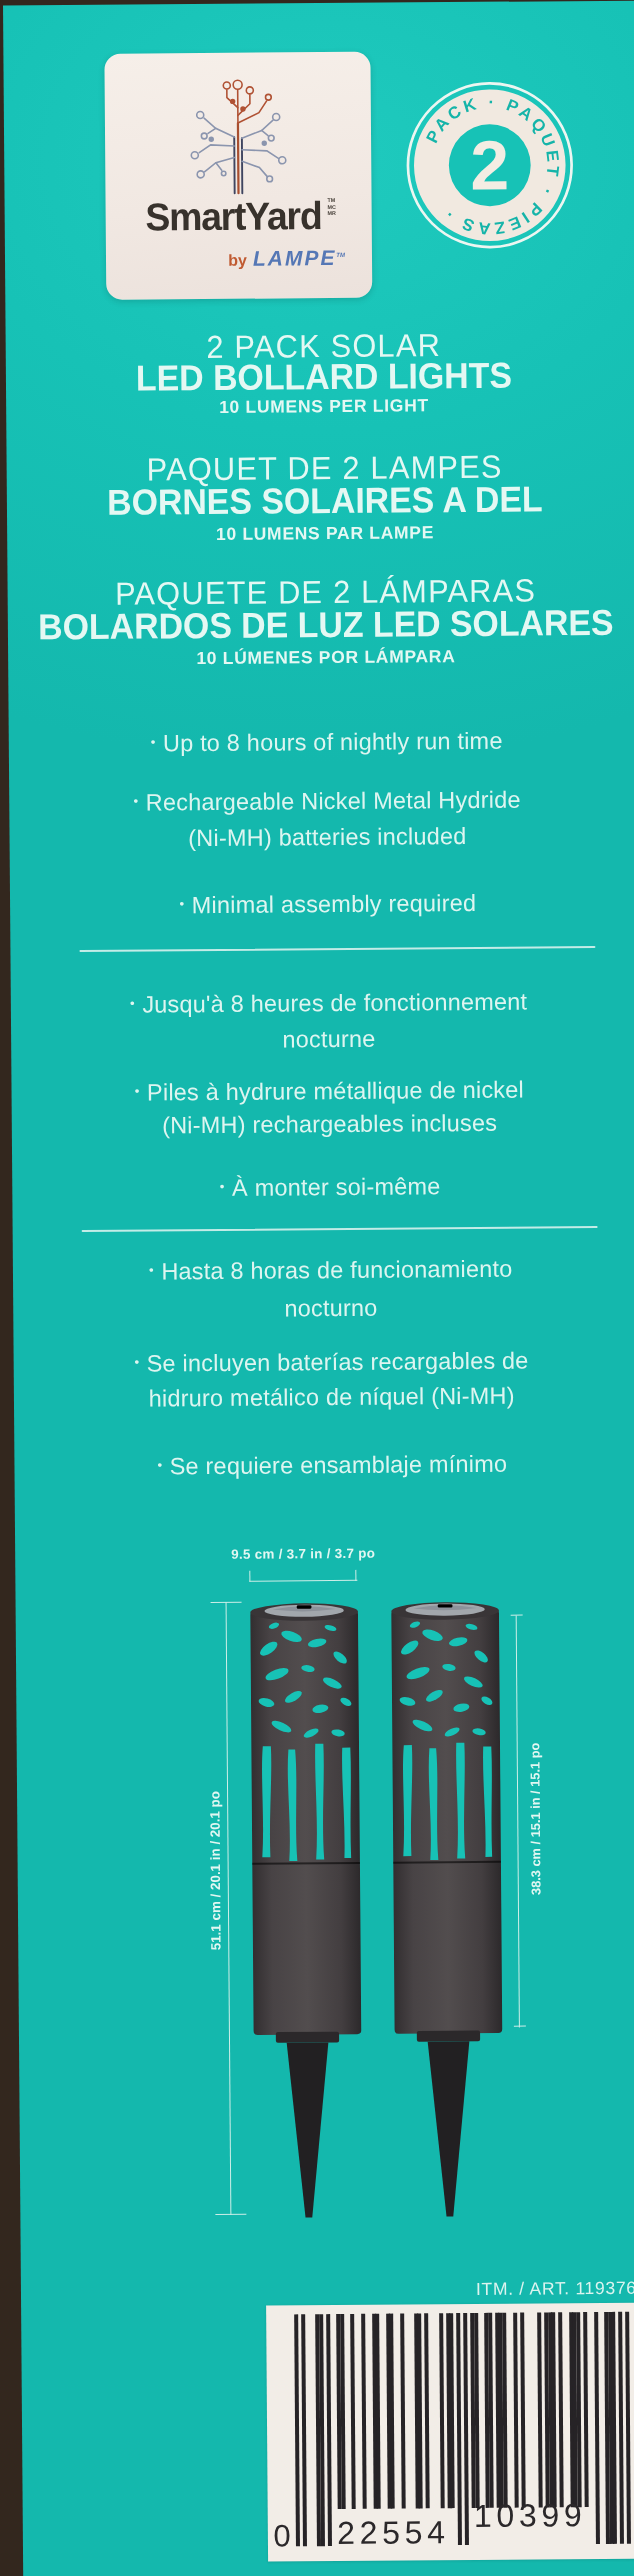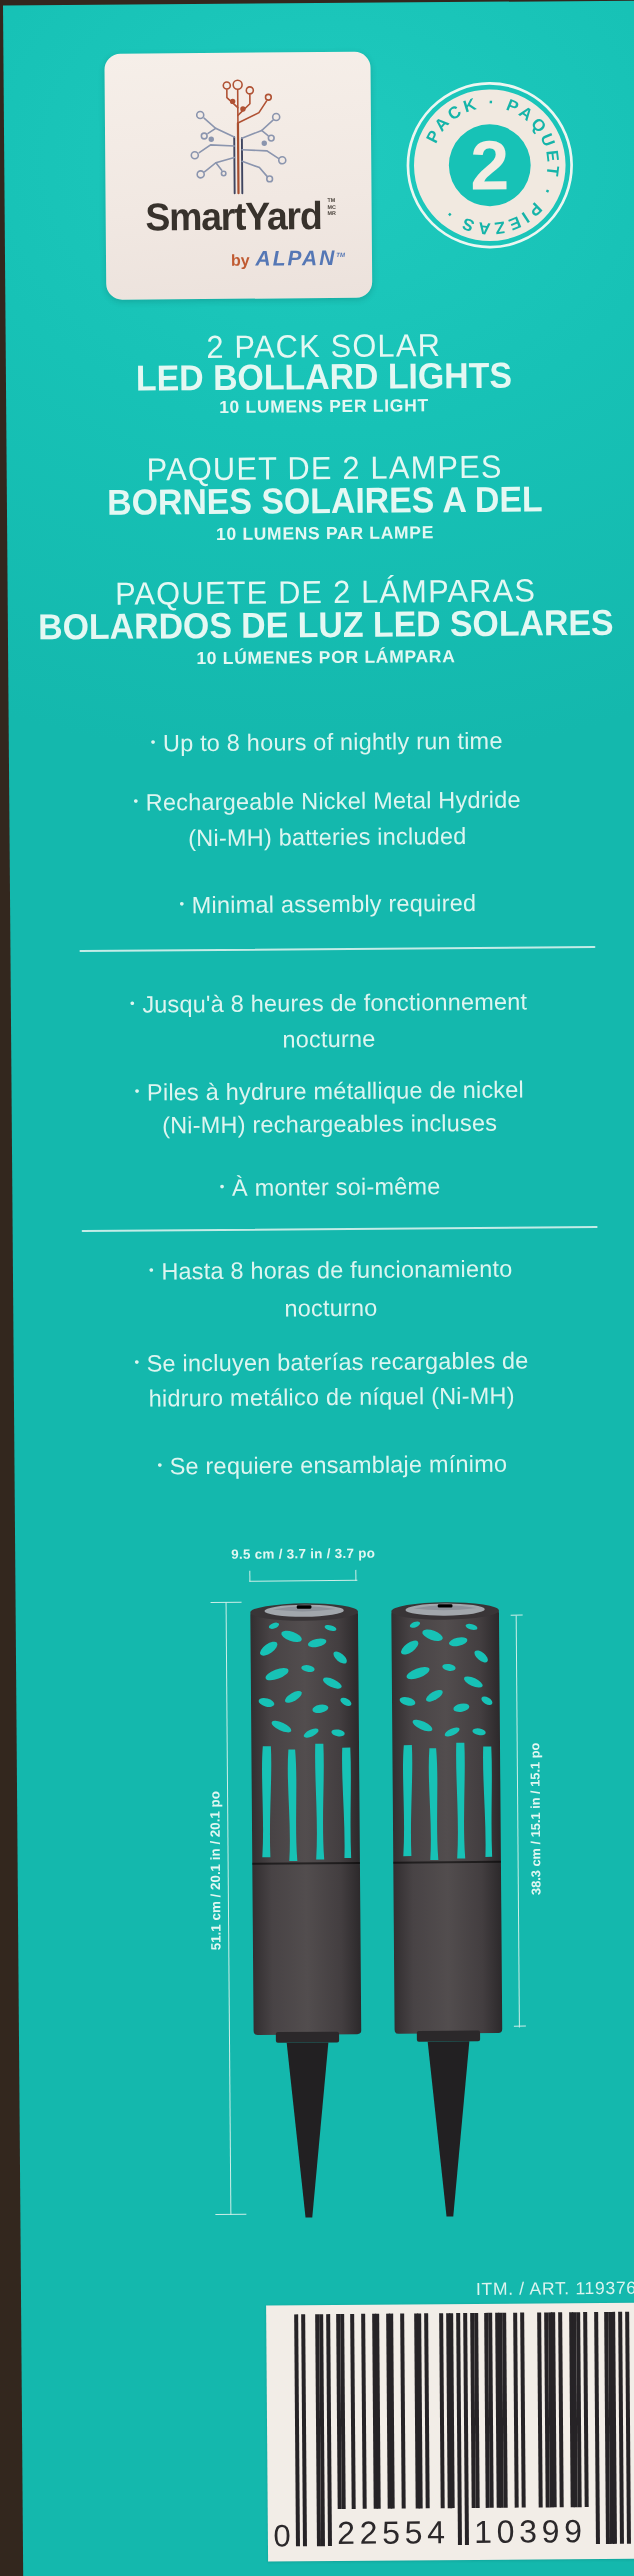--- a/index.html
+++ b/index.html
@@ -96,21 +96,21 @@
       <div class="brandrow">
         <span class="brand">SmartYard</span>
         <span class="tmstack">
           <span>TM</span>
           <span>MC</span>
           <span>MR</span>
         </span>
       </div>
       <div class="byrow">
         <span class="by">by</span>
-        <span class="alpan"><span>ALPAN</span><sup>TM</sup></span>
+        <span class="alpan"><span>LAMPE</span><sup>TM</sup></span>
       </div>
     </div>
 
     <svg class="badge" viewBox="0 0 252 252">
       <circle cx="126" cy="126" r="122" fill="none" stroke="#ecf6f1" stroke-width="4"></circle>
       <circle cx="126" cy="126" r="113" fill="#f1e9e0"></circle>
       <circle cx="126" cy="126" r="61" fill="#17c2b6"></circle>
       <defs>
         <path id="ringpath" d="M 40 126 a 86 86 0 1 1 172 0 a 86 86 0 1 1 -172 0"></path>
       </defs>
@@ -286,19 +286,19 @@
           <div style="position:absolute;top:0;left:289px;width:3.8px;height:84%;background:#262326"></div>
           <div style="position:absolute;top:0;left:300px;width:3.8px;height:100%;background:#262326"></div>
           <div style="position:absolute;top:0;left:310px;width:3.8px;height:100%;background:#262326"></div>
           <div style="position:absolute;top:0;left:314px;width:3.8px;height:100%;background:#262326"></div>
           <div style="position:absolute;top:0;left:317px;width:3.8px;height:100%;background:#262326"></div>
           <div style="position:absolute;top:0;left:324px;width:3.8px;height:100%;background:#262326"></div>
           <div style="position:absolute;top:0;left:331px;width:3.8px;height:100%;background:#262326"></div>
         </div>
       <div class="bdigit" style="left:1.3px;top:215px;width:25.6px">0</div>
       <div class="bdigit bgroup" style="left:63px;top:212px;width:125px">22554</div>
-      <div class="bdigit bgroup" style="left:200px;top:212px;width:125px">10399</div>
+      <div class="bdigit bgroup" style="left:200px;top:196px;width:125px">10399</div>
       <div class="bdigit" style="left:366px;top:215px;width:23px">5</div>
     </div>
 
   </div>
 </div>
 
 
 </body></html>

